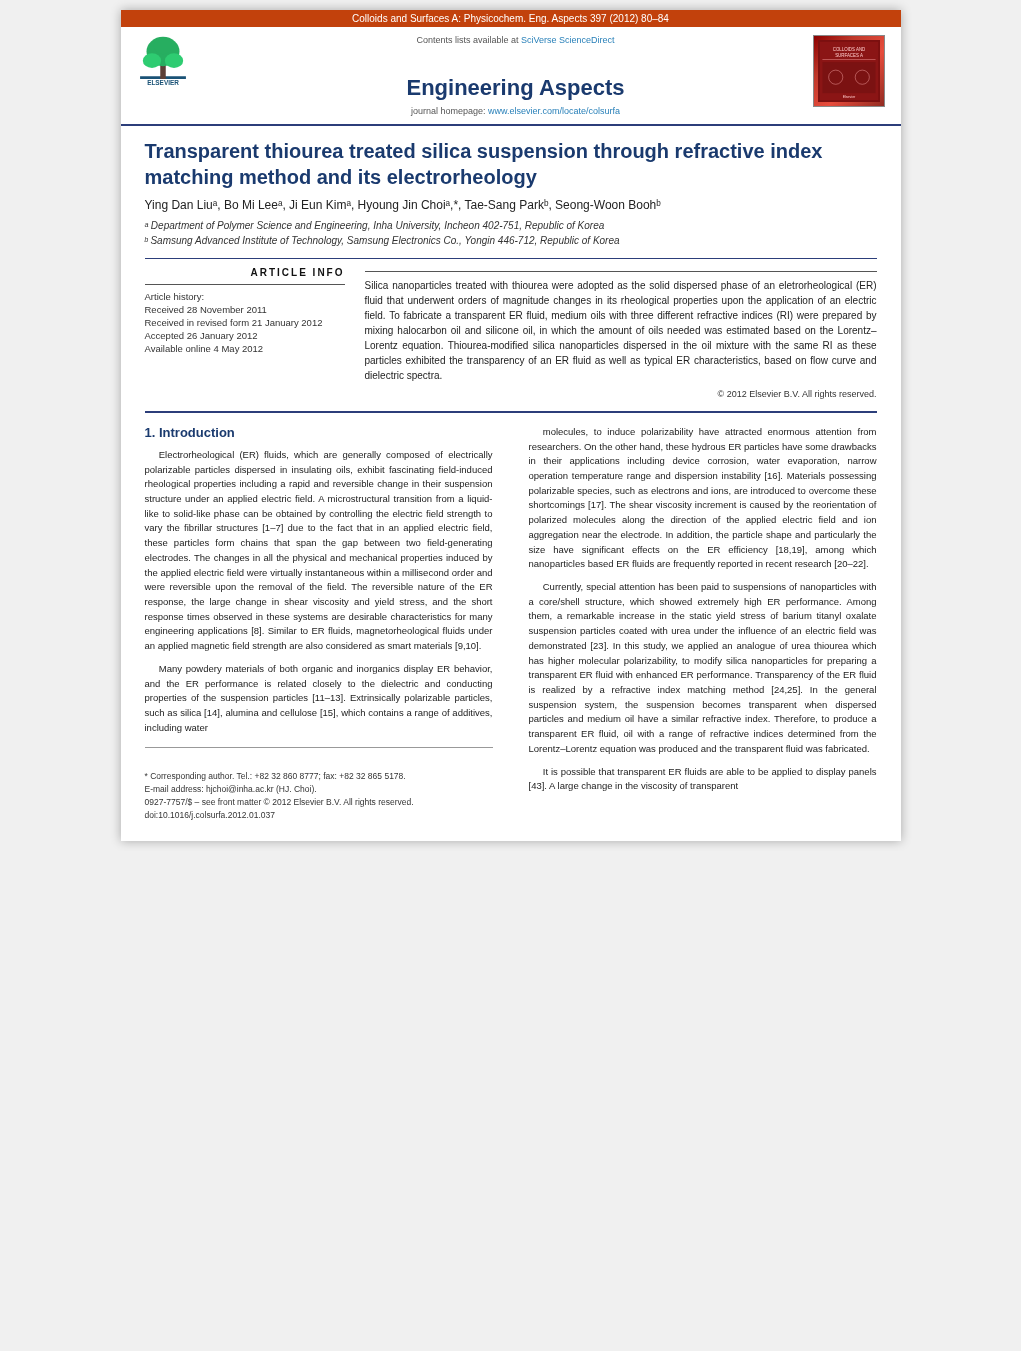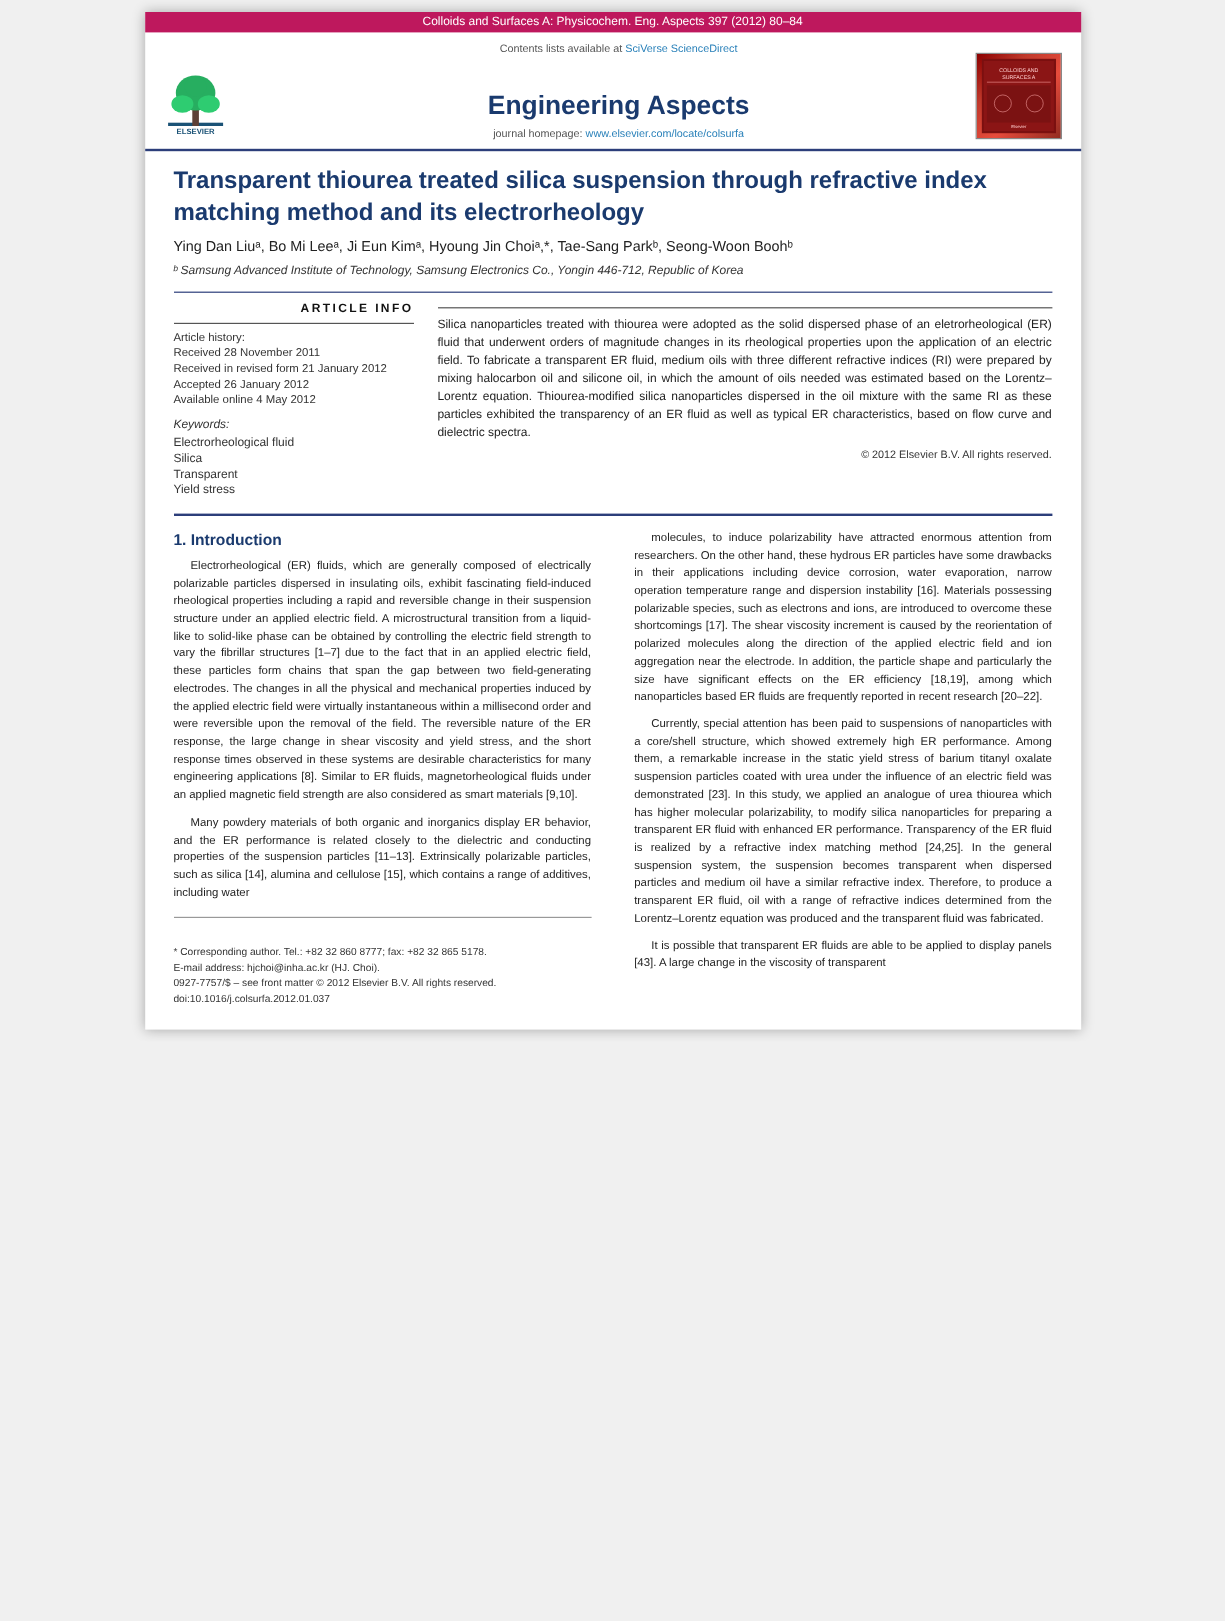--- a/index.html
+++ b/index.html
@@ -10,30 +10,30 @@
       justify-content: center;
       padding: 10px;
     }
     .page {
       width: 780px;
       background: #fff;
       padding: 0;
       box-shadow: 0 0 10px rgba(0,0,0,0.3);
     }
     .top-bar {
-      background: #be185d;
+      background: #c2410c;
       text-align: center;
       padding: 3px 0;
       font-size: 10px;
       color: #fff;
       font-family: Arial, sans-serif;
     }
     .header {
       display: flex;
-      align-items: flex-end;
+      align-items: flex-start;
       border-bottom: 2px solid #2c3e7a;
       padding: 8px 12px;
       gap: 11px;
     }
     .header-left {
       display: flex;
       align-items: center;
       min-width: 90px;
     }
     .elsevier-logo {
@@ -303,43 +303,37 @@
 
   <div class="article-body">
 
     <div class="article-title">Transparent thiourea treated silica suspension through refractive index matching method and its electrorheology</div>
 
     <div class="authors">
       <span>Ying Dan Liuᵃ, Bo Mi Leeᵃ, Ji Eun Kimᵃ, Hyoung Jin Choiᵃ,*, Tae-Sang Parkᵇ, Seong-Woon Boohᵇ</span>
     </div>
 
     <div class="affiliations">
+      <div>ᵃ Department of Polymer Science and Engineering, Inha University, Incheon 402-751, Republic of Korea</div>
       <div>ᵇ Samsung Advanced Institute of Technology, Samsung Electronics Co., Yongin 446-712, Republic of Korea</div>
     </div>
 
     <hr class="divider">
 
     <div class="two-col">
 
       <div class="article-info">
         <h3>ARTICLE INFO</h3>
         <hr class="info-divider">
         <div class="info-row">Article history:</div>
         <div class="info-row">Received 28 November 2011</div>
         <div class="info-row">Received in revised form 21 January 2012</div>
         <div class="info-row">Accepted 26 January 2012</div>
         <div class="info-row">Available online 4 May 2012</div>
 
-        <div class="keywords-section">
-          <div class="keywords-title">Keywords:</div>
-          <div class="keyword">Electrorheological fluid</div>
-          <div class="keyword">Silica</div>
-          <div class="keyword">Transparent</div>
-          <div class="keyword">Yield stress</div>
-        </div>
       </div>
 
       <div class="abstract-section">
         <hr class="info-divider">
         <div class="abstract-text">Silica nanoparticles treated with thiourea were adopted as the solid dispersed phase of an eletrorheological (ER) fluid that underwent orders of magnitude changes in its rheological properties upon the application of an electric field. To fabricate a transparent ER fluid, medium oils with three different refractive indices (RI) were prepared by mixing halocarbon oil and silicone oil, in which the amount of oils needed was estimated based on the Lorentz–Lorentz equation. Thiourea-modified silica nanoparticles dispersed in the oil mixture with the same RI as these particles exhibited the transparency of an ER fluid as well as typical ER characteristics, based on flow curve and dielectric spectra.</div>
         <div class="copyright">© 2012 Elsevier B.V. All rights reserved.</div>
       </div>
     </div>
 
     <hr class="main-divider">

